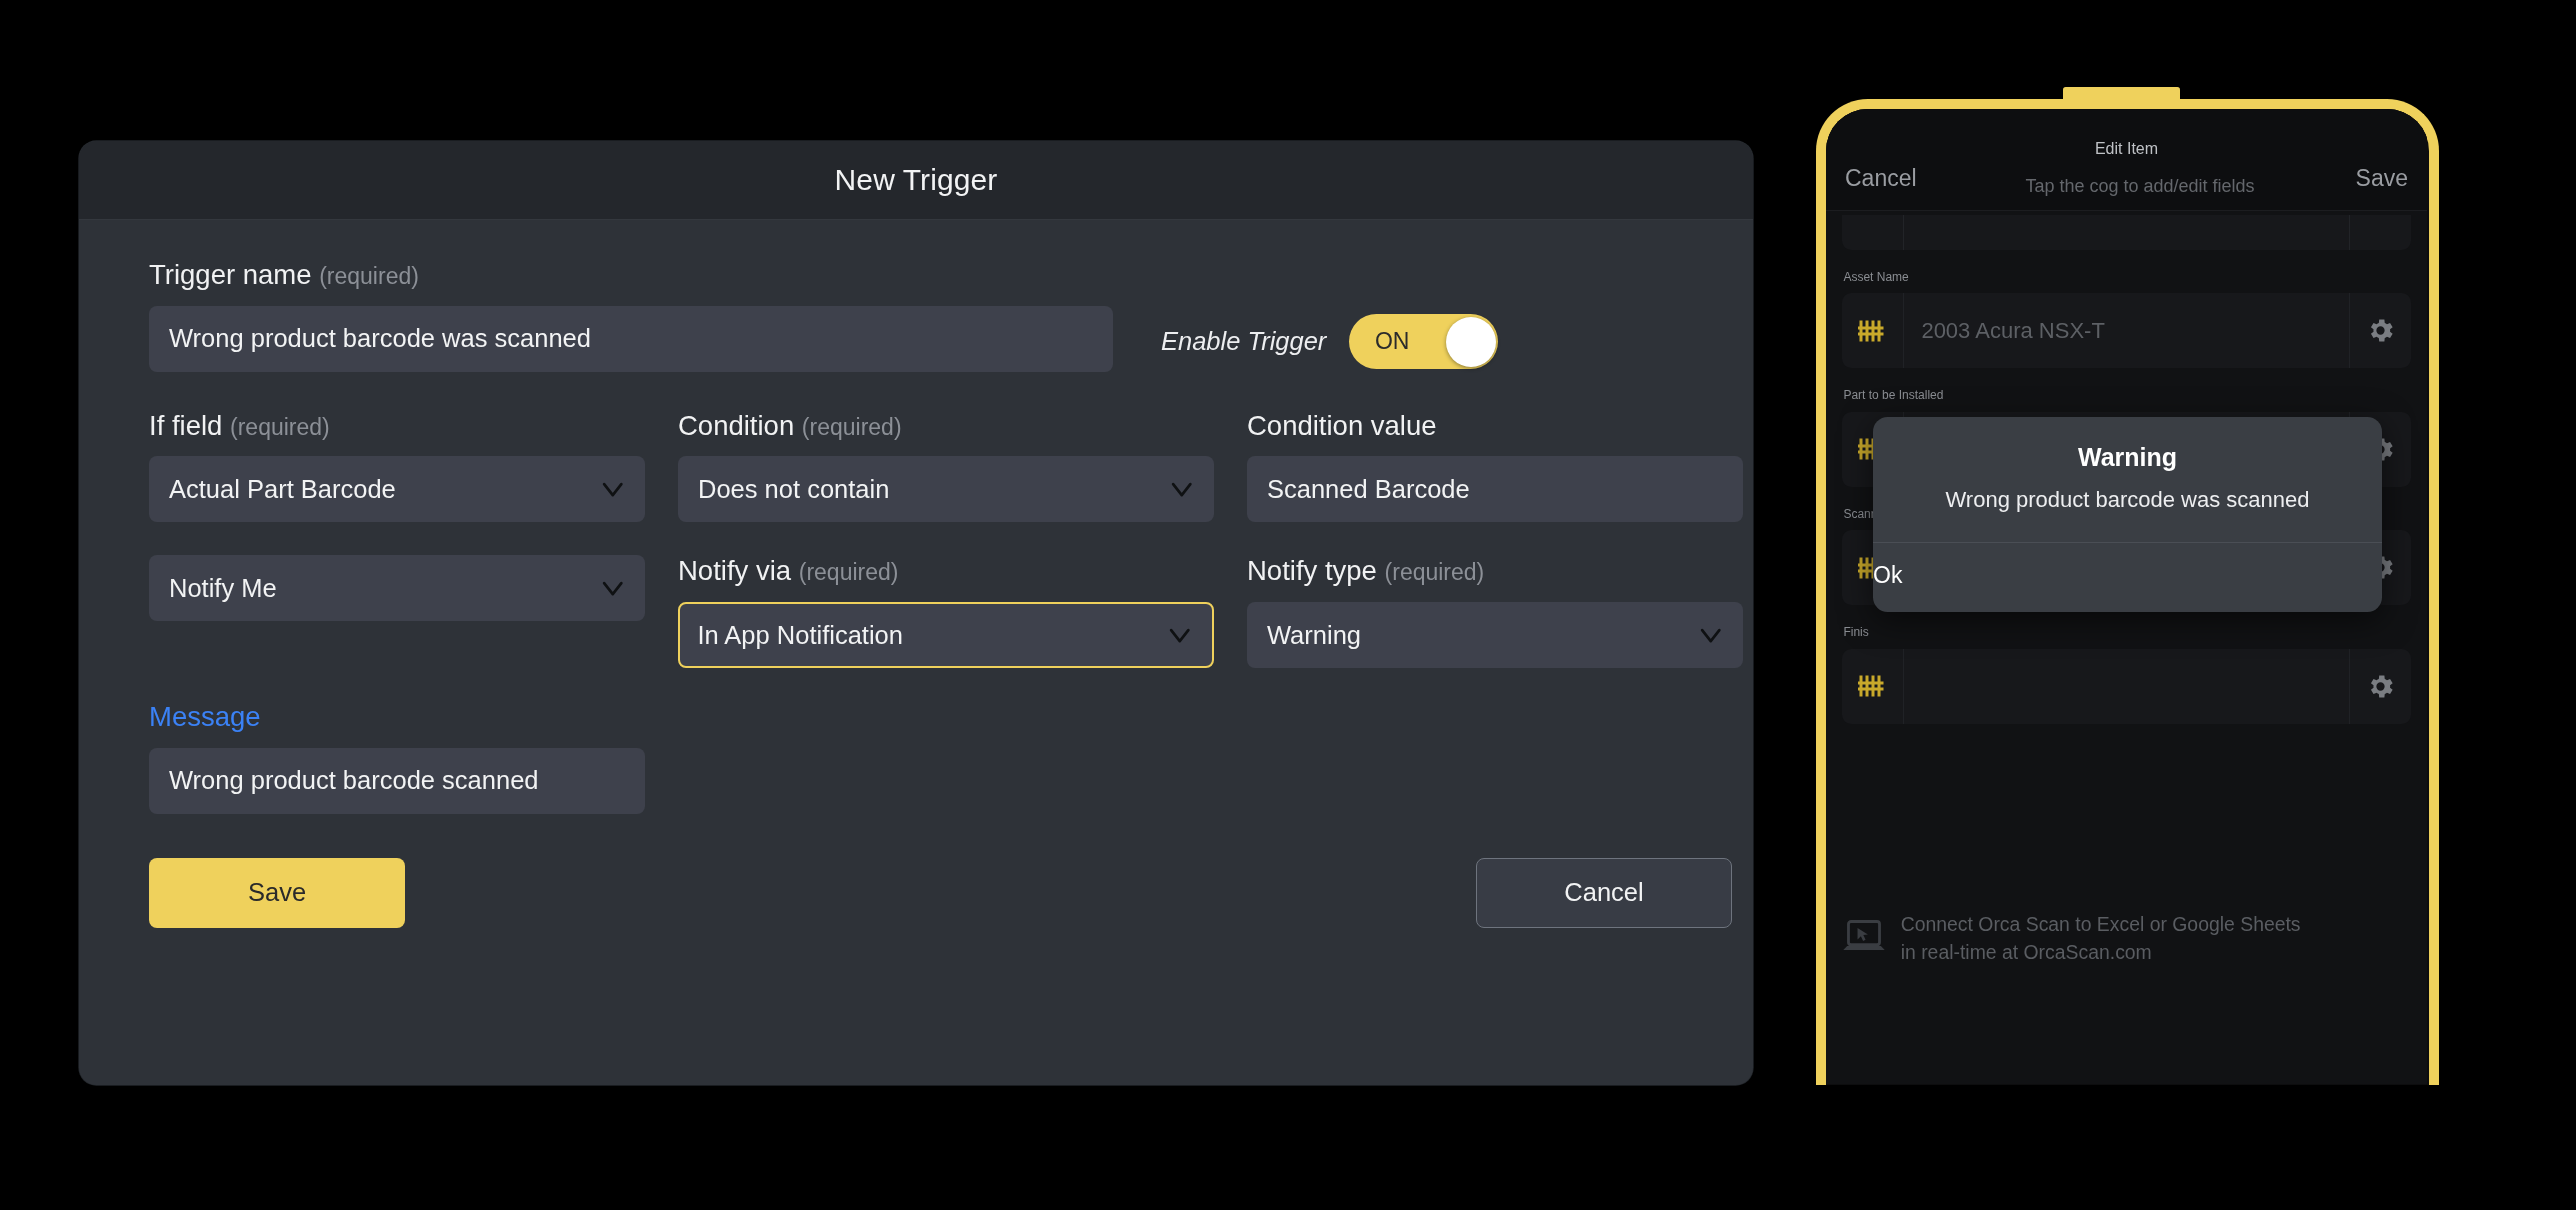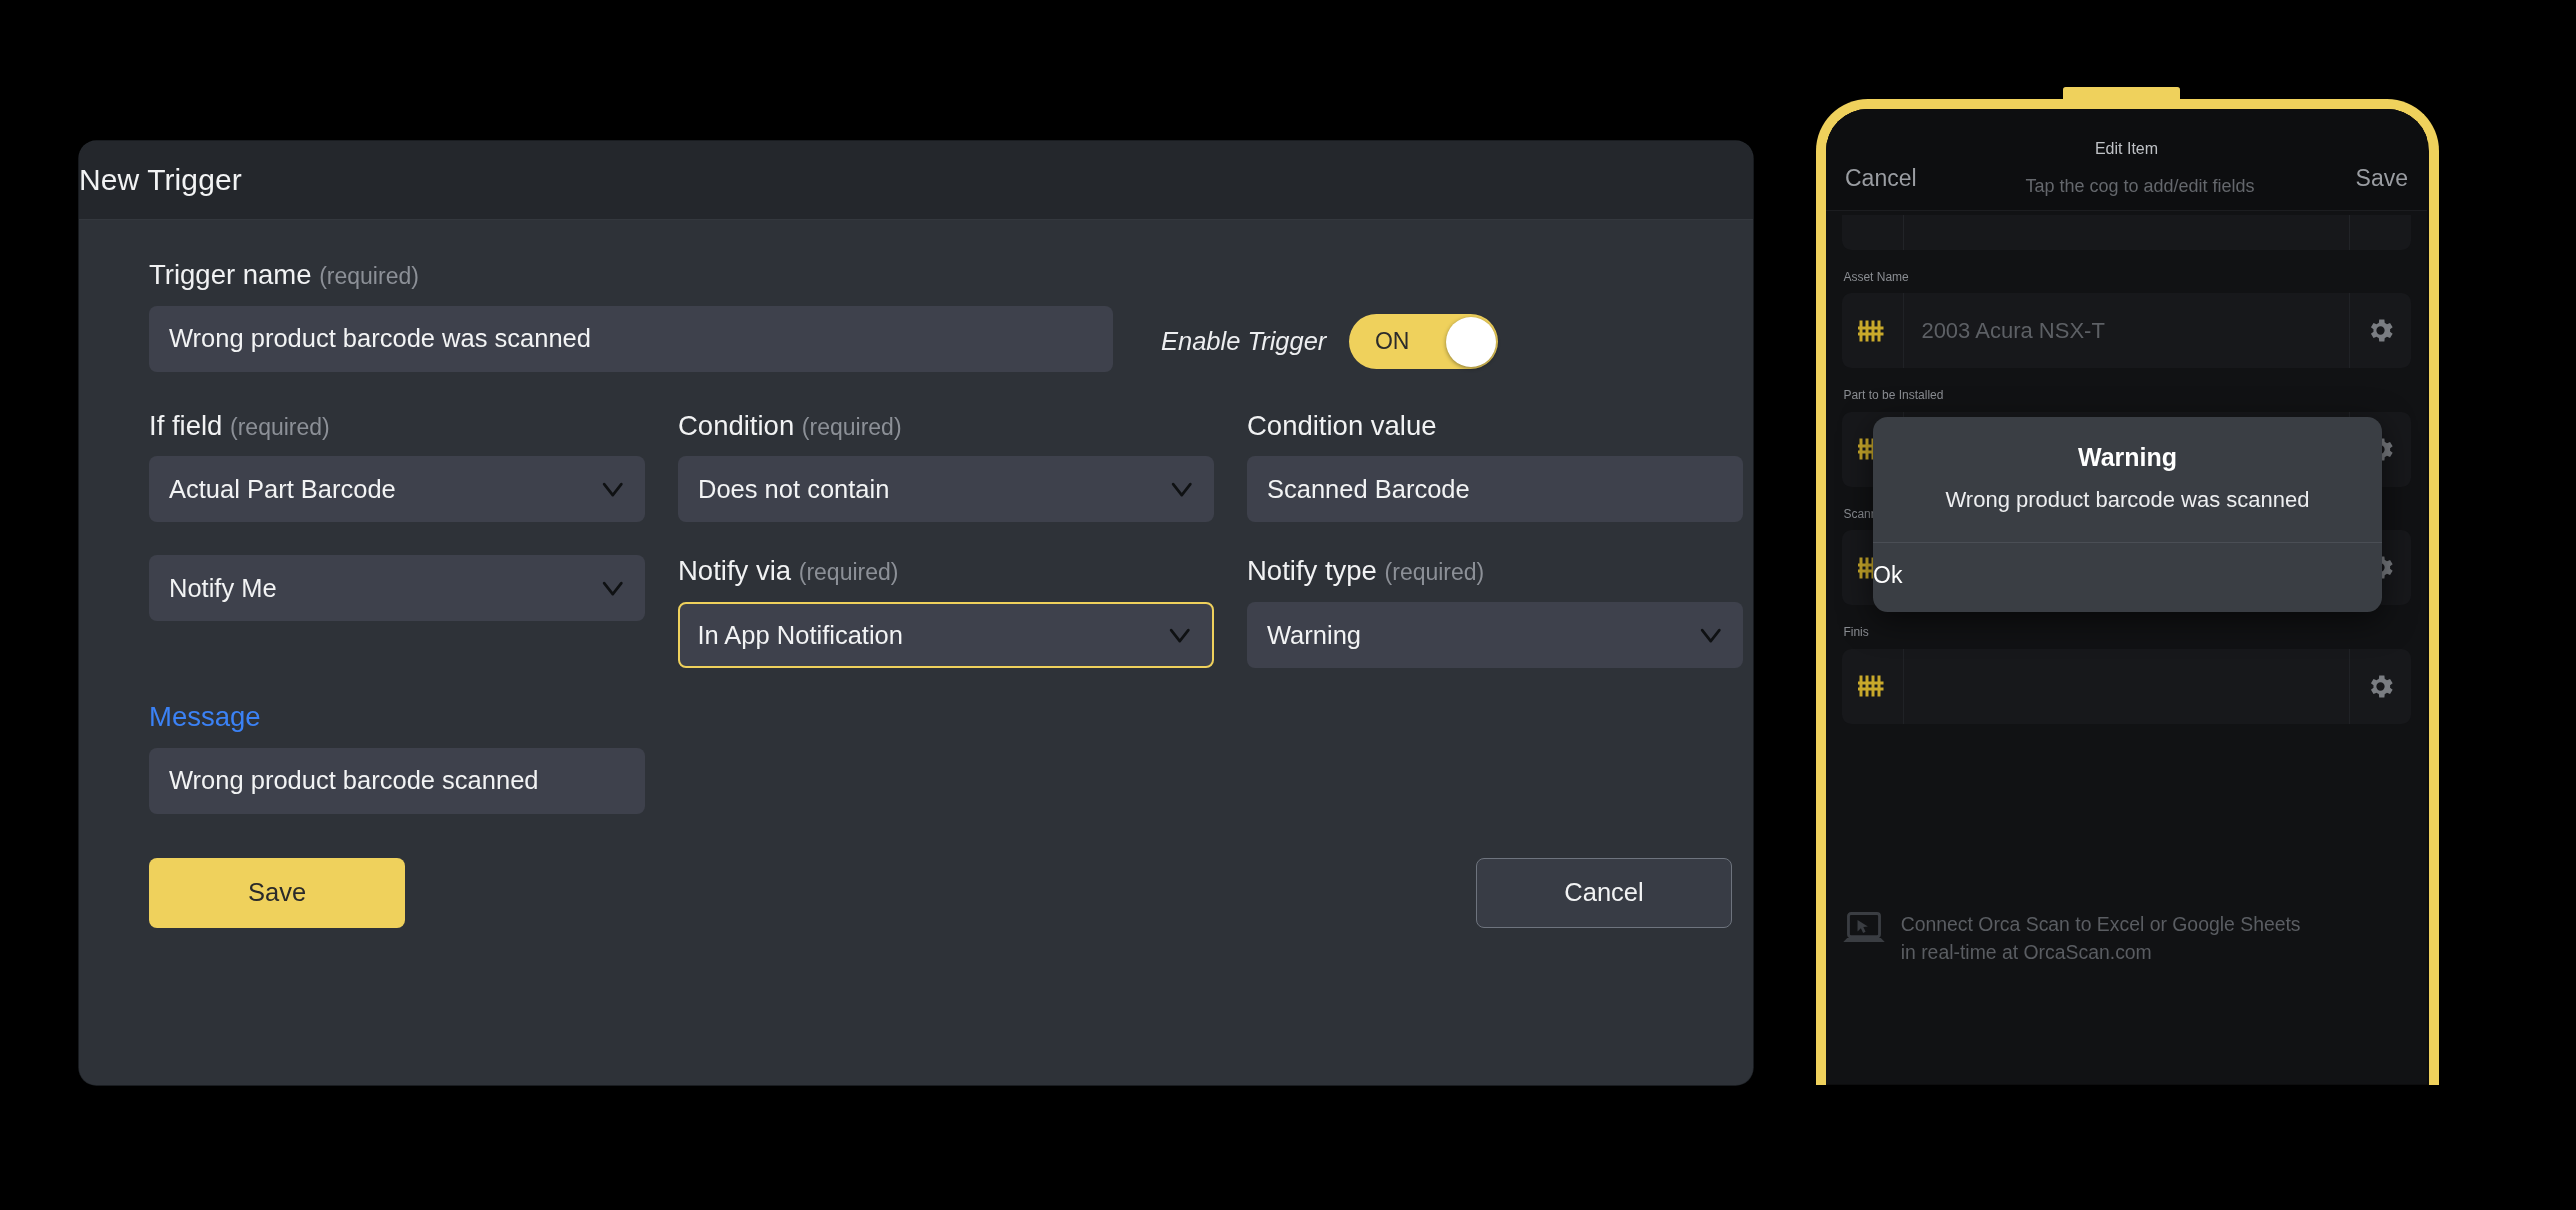--- a/index.html
+++ b/index.html
@@ -17,21 +17,21 @@
     left: 79px; top: 141px;
     width: 1674px; height: 944px;
     background: #2E3238;
     border-radius: 17.4px;
     overflow: hidden;
     box-shadow: 0 0 0 0.7px #22262b;
   }
   .modal-header {
     height: 79px;
     background: #24272C;
-    display: flex; align-items: center; 
+    display: flex; align-items: center; justify-content: center;
     border-bottom: 0.7px solid #34383e;
   }
   .modal-title {
     color: #F2F3F4;
     font-size: 30px;
     font-weight: 400;
     letter-spacing: 0.1px;
   }
   .modal-body { padding: 39px 46px 0 70px; }
 
@@ -245,21 +245,21 @@
     display: flex; align-items: center; justify-content: center;
     border-left: 0.7px solid #202226;
   }
   .barcode-ico { display: block; }
   .cog-ico { display: block; }
 
   .ph-banner {
     position: absolute;
     left: 16px; bottom: 118px;
     width: 569px;
-    display: flex; align-items: flex-start;
+    display: flex; align-items: center;
   }
   .ph-banner .laptop { margin-right: 14.7px; flex: none; }
   .ph-banner .btext {
     color: #5A5D62;
     font-size: 19.4px;
     line-height: 1.45;
   }
 
   
   .ph-dialog {

